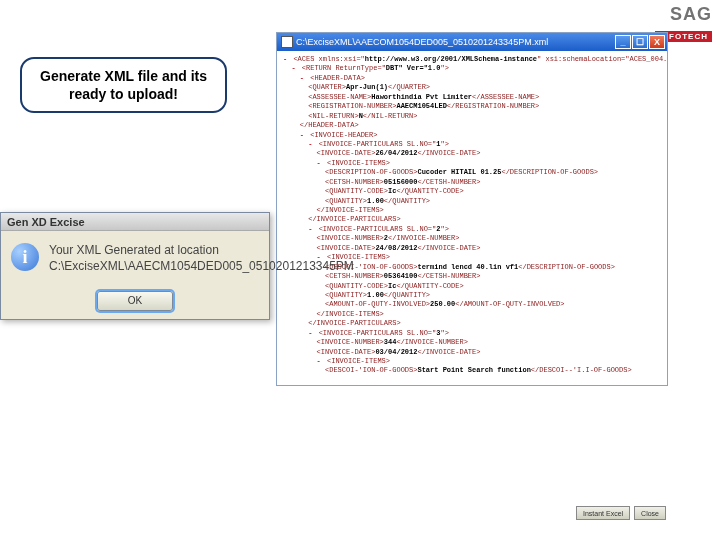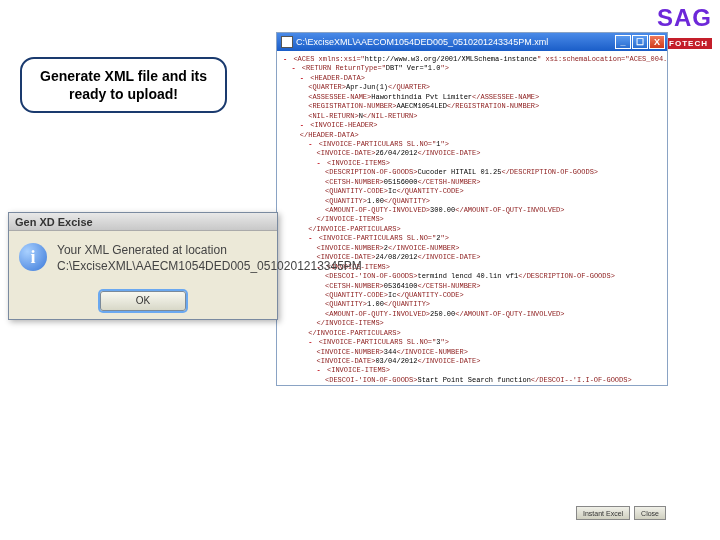--- a/index.html
+++ b/index.html
@@ -26,23 +26,23 @@
     margin-top: 47px;
   }
   .logo {
     position: absolute;
     top: 4px;
     right: 8px;
     text-align: right;
   }
   .logo-main {
     font-weight: 900;
-    font-size: 24px;
+    font-size: 18px;
     letter-spacing: 1px;
-    color: #6d28d9;
+    color: #737373;
   }
   .logo-sub {
     background: #c41e2a;
     color: #fff;
     font-size: 8px;
     font-weight: bold;
     padding: 1px 4px;
     letter-spacing: 1px;
     display: inline-block;
   }
@@ -93,26 +93,26 @@
     overflow: auto;
     padding: 4px 6px;
     font-family: "Courier New", monospace;
     font-size: 7px;
     line-height: 1.35;
     color: #333;
   }
   .xml-line { white-space: pre; }
   .marker { color: #c41e2a; font-weight: bold; margin-right: 2px; }
   .tag { color: #8b1a1a; }
-  .text { color: #000; font-weight: normal; }
+  .text { color: #000; font-weight: bold; }
 
   .dialog {
     position: absolute;
     top: 212px;
-    left: 8px;
+    left: 0;
     width: 270px;
     border: 1px solid #7a8aa0;
     background: #ece9d8;
     box-shadow: 2px 2px 6px rgba(0,0,0,0.3);
   }
   .dlg-titlebar {
     height: 18px;
     background: linear-gradient(to bottom, #e8e8e8, #c8c8c8);
     border-bottom: 1px solid #aaa;
     color: #333;
@@ -145,21 +145,21 @@
   .dlg-text {
     font-size: 12px;
     color: #444;
     line-height: 1.3;
   }
   .dlg-footer {
     padding: 6px 10px 8px;
     text-align: center;
   }
   .ok-btn {
-    width: 86px;
+    width: 76px;
     height: 20px;
     background: linear-gradient(to bottom, #f8f8f0, #d8d8c8);
     border: 1px solid #7a8a9a;
     border-radius: 3px;
     font-size: 10px;
     color: #333;
     box-shadow: 0 0 0 2px #6aa8f0;
   }
 
   .bottom-btns {
@@ -202,30 +202,29 @@
     </div>
   </div>
   <div class="xml-body" id="xml-body">
       <div class="xml-line"><span class="marker">-</span> <span class="tag">&lt;ACES xmlns:xsi="</span><span class="text">http://www.w3.org/2001/XMLSchema-instance</span><span class="tag">" xsi:schemaLocation="ACES_004.xsd"&gt;</span></div>
       <div class="xml-line">  <span class="marker">-</span> <span class="tag">&lt;RETURN ReturnType="</span><span class="text">DBT" Ver="1.0</span><span class="tag">"&gt;</span></div>
       <div class="xml-line">    <span class="marker">-</span> <span class="tag">&lt;HEADER-DATA&gt;</span></div>
       <div class="xml-line">      <span class="tag">&lt;QUARTER&gt;</span><span class="text">Apr-Jun(1)</span><span class="tag">&lt;/QUARTER&gt;</span></div>
       <div class="xml-line">      <span class="tag">&lt;ASSESSEE-NAME&gt;</span><span class="text">Haworthindia Pvt Limiter</span><span class="tag">&lt;/ASSESSEE-NAME&gt;</span></div>
       <div class="xml-line">      <span class="tag">&lt;REGISTRATION-NUMBER&gt;</span><span class="text">AAECM1054LED</span><span class="tag">&lt;/REGISTRATION-NUMBER&gt;</span></div>
       <div class="xml-line">      <span class="tag">&lt;NIL-RETURN&gt;</span><span class="text">N</span><span class="tag">&lt;/NIL-RETURN&gt;</span></div>
+      <div class="xml-line">    <span class="tag">&lt;/HEADER-DATA&gt;</span></div>
       <div class="xml-line">    <span class="marker">-</span> <span class="tag">&lt;INVOICE-HEADER&gt;</span></div>
-      <div class="xml-line">    <span class="tag">&lt;/HEADER-DATA&gt;</span></div>
       <div class="xml-line">      <span class="marker">-</span> <span class="tag">&lt;INVOICE-PARTICULARS SL.NO="</span><span class="text">1</span><span class="tag">"&gt;</span></div>
       <div class="xml-line">        <span class="tag">&lt;INVOICE-DATE&gt;</span><span class="text">26/04/2012</span><span class="tag">&lt;/INVOICE-DATE&gt;</span></div>
       <div class="xml-line">        <span class="marker">-</span> <span class="tag">&lt;INVOICE-ITEMS&gt;</span></div>
       <div class="xml-line">          <span class="tag">&lt;DESCRIPTION-OF-GOODS&gt;</span><span class="text">Cucoder HITAIL 01.25</span><span class="tag">&lt;/DESCRIPTION-OF-GOODS&gt;</span></div>
       <div class="xml-line">          <span class="tag">&lt;CETSH-NUMBER&gt;</span><span class="text">05156000</span><span class="tag">&lt;/CETSH-NUMBER&gt;</span></div>
       <div class="xml-line">          <span class="tag">&lt;QUANTITY-CODE&gt;</span><span class="text">Ic</span><span class="tag">&lt;/QUANTITY-CODE&gt;</span></div>
       <div class="xml-line">          <span class="tag">&lt;QUANTITY&gt;</span><span class="text">1.00</span><span class="tag">&lt;/QUANTITY&gt;</span></div>
-      <div class="xml-line">          <span class="tag">&lt;AMOUNT-OF-QUTY-INVOLVED&gt;</span><span class="text">300.00</span><span class="tag">&lt;/AMOUNT-OF-QUTY-INVOLVED&gt;</span></div>
       <div class="xml-line">        <span class="tag">&lt;/INVOICE-ITEMS&gt;</span></div>
       <div class="xml-line">      <span class="tag">&lt;/INVOICE-PARTICULARS&gt;</span></div>
       <div class="xml-line">      <span class="marker">-</span> <span class="tag">&lt;INVOICE-PARTICULARS SL.NO="</span><span class="text">2</span><span class="tag">"&gt;</span></div>
       <div class="xml-line">        <span class="tag">&lt;INVOICE-NUMBER&gt;</span><span class="text">2</span><span class="tag">&lt;/INVOICE-NUMBER&gt;</span></div>
       <div class="xml-line">        <span class="tag">&lt;INVOICE-DATE&gt;</span><span class="text">24/08/2012</span><span class="tag">&lt;/INVOICE-DATE&gt;</span></div>
       <div class="xml-line">        <span class="marker">-</span> <span class="tag">&lt;INVOICE-ITEMS&gt;</span></div>
       <div class="xml-line">          <span class="tag">&lt;DESCOI-'ION-OF-GOODS&gt;</span><span class="text">termind lencd 40.lin vf1</span><span class="tag">&lt;/DESCRIPTION-OF-GOODS&gt;</span></div>
       <div class="xml-line">          <span class="tag">&lt;CETSH-NUMBER&gt;</span><span class="text">05364100</span><span class="tag">&lt;/CETSH-NUMBER&gt;</span></div>
       <div class="xml-line">          <span class="tag">&lt;QUANTITY-CODE&gt;</span><span class="text">Ic</span><span class="tag">&lt;/QUANTITY-CODE&gt;</span></div>
       <div class="xml-line">          <span class="tag">&lt;QUANTITY&gt;</span><span class="text">1.00</span><span class="tag">&lt;/QUANTITY&gt;</span></div>

